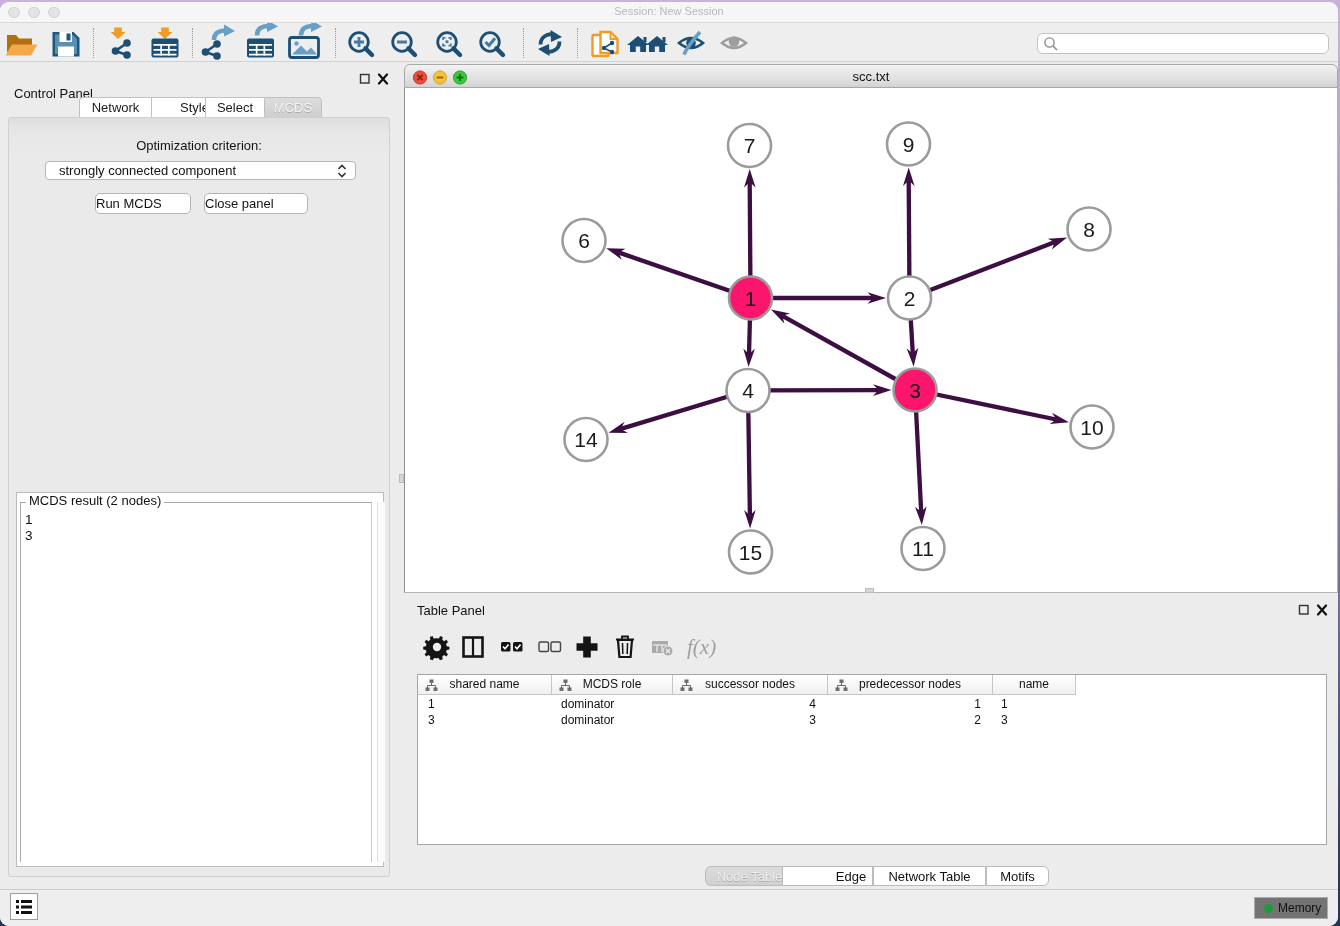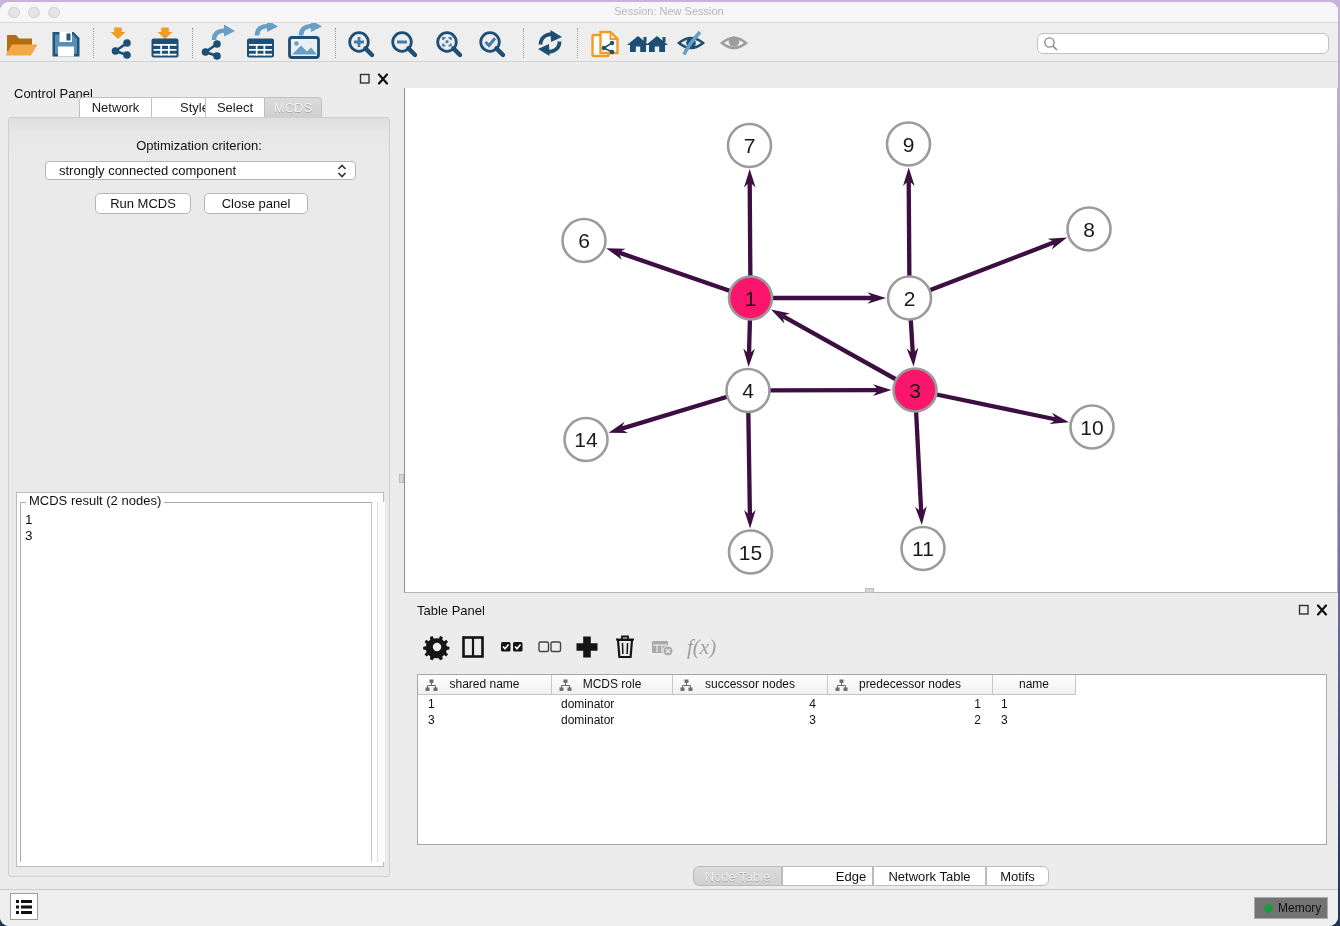--- a/index.html
+++ b/index.html
@@ -15,36 +15,36 @@
 .main { position:absolute; left:0; top:62px; width:100%; height:828px; background:#ececec; }
 .statusbar { position:absolute; left:0; top:887px; width:100%; height:37px; background:#eeeeee; border-top:1px solid #cccccc; }
 
 
 .cpanel { position:absolute; left:0; top:0px; width:392px; height:886px; }
 .ptitle { position:absolute; left:14px; top:22px; font-size:13px; color:#111; }
 .tabrow { position:absolute; top:33px; height:21px; font-size:13px; }
 .tab { position:absolute; top:0; height:21px; background:#fff; border:1px solid #c0c0c0; border-right:none; text-align:center; line-height:20px; color:#1a1a1a; }
 .tab.sel { background:linear-gradient(180deg,#dcdcdc,#cfcfcf); color:#f3f3f3; text-shadow:0 1px 0 #aaa; }
 .tabpane { position:absolute; left:8px; top:53px; width:382px; height:760px; background:linear-gradient(180deg,#dedede 0px,#e7e7e7 14px,#eaeaea 40px); border:1px solid #cfcfcf; border-radius:3px; }
-.cbtn { position:absolute; height:21px; background:#ffffff; border:1px solid #b5b5b5; border-radius:5px; font-size:13px; text-align:center; line-height:19px; color:#111; }
+.cbtn { position:absolute; height:21px; background:#ffffff; border:1px solid #b5b5b5; border-radius:5px; font-size:13px; text-align:left; line-height:19px; color:#111; }
 
 
 .netwin { position:absolute; left:404px; top:0px; width:934px; height:529px; border-radius:6px 6px 0 0; }
 .nettitle { position:absolute; left:0; top:0; width:100%; height:24px; background:linear-gradient(180deg,#f3f3f3,#d9d9d9 85%,#d2d2d2); border:1px solid #a8a8a8; border-radius:6px 6px 0 0; }
 .netcanvas { position:absolute; left:0; top:24px; width:934px; height:505px; background:#ffffff; border-left:1px solid #8f8f8f; border-right:1px solid #b5b5b5; border-bottom:1px solid #b5b5b5; }
 
 
 .tpanel { position:absolute; left:404px; top:532px; width:934px; height:356px; }
 .ttoolbar { position:absolute; left:13px; top:34px; height:34px; }
 .tablebox { position:absolute; left:13px; top:78px; width:910px; height:171px; background:#fff; border:1px solid #a5a5a5; font-size:12px; }
 .thead { position:absolute; left:0; top:0; height:20px; border-bottom:1px solid #c6c6c6; background:linear-gradient(180deg,#ffffff,#f0f0f0); border-right:1px solid #c6c6c6; text-align:center; line-height:19px; color:#111; }
 .trowcell { position:absolute; height:16px; line-height:16px; color:#111; }
 .btabs { position:absolute; top:270px; height:20px; font-size:13px; }
 .btab { position:absolute; height:20px; background:#fff; border:1px solid #bbb; text-align:center; line-height:19px; color:#111; }
-.btab.sel { background:linear-gradient(180deg,#dcdcdc,#d0d0d0); color:#ededed; text-shadow:0 1px 0 #aaa; border-radius:6px 0 0 6px; }
+.btab.sel { background:linear-gradient(180deg,#dcdcdc,#d0d0d0); color:#ededed; text-shadow:0 1px 0 #aaa; border-radius:6px 0 0 6px;margin-left:12px; }
 </style>
 </head>
 <body>
 <div class="app">
   <div class="titlebar">
     <div class="tl" style="left:8px;"></div>
     <div class="tl" style="left:28px;"></div>
     <div class="tl" style="left:48px;"></div>
     <div class="title-txt">Session: New Session</div>
   </div>
@@ -168,20 +168,31 @@
           <div style="position:absolute; left:9px; top:0px; background:#fff; padding:0 3px; font-size:13px; color:#111;">MCDS result (2 nodes)</div>
           <div style="position:absolute; left:8px; top:19px; font-size:13.5px; color:#111; line-height:16px;">1<br>3</div>
         </div>
       </div>
       <svg style="position:absolute;left:359px;top:9px;" width="32" height="12" viewBox="0 0 32 12">
           <rect x="1.5" y="1.5" width="8.5" height="8.5" fill="none" stroke="#333" stroke-width="1.4"></rect>
           <path d="M20 1.5 L28 10.5 M28 1.5 L20 10.5" stroke="#111" stroke-width="2.2" stroke-linecap="round"></path>
         </svg>
     </div>
     <div class="netwin">
+      <div class="nettitle">
+        <svg width="76" height="24" viewBox="0 0 76 24" style="position:absolute;left:0;top:0;">
+            <circle cx="15" cy="12.5" r="6.6" fill="#ee4a3e" stroke="#c63a31" stroke-width="1"></circle>
+            <path d="M12.4 9.9 L17.6 15.1 M17.6 9.9 L12.4 15.1" stroke="#8c1f18" stroke-width="1.7"></path>
+            <circle cx="35" cy="12.5" r="6.6" fill="#f5c33b" stroke="#d8a32c" stroke-width="1"></circle>
+            <path d="M31.6 12.5 L38.4 12.5" stroke="#9a6c12" stroke-width="1.8"></path>
+            <circle cx="55" cy="12.5" r="6.6" fill="#38c83c" stroke="#2aa32e" stroke-width="1"></circle>
+            <path d="M51.6 12.5 L58.4 12.5 M55 9.1 L55 15.9" stroke="#156e18" stroke-width="1.8"></path>
+          </svg>
+        <div style="position:absolute; top:4px; width:100%; text-align:center; font-size:13px; color:#111;">scc.txt</div>
+      </div>
       <div class="netcanvas">
         <svg width="934" height="505" viewBox="0 0 934 505" style="position:absolute;left:0;top:0;">
             <g stroke="#3c0e41" stroke-width="4.3" fill="#3c0e41">
               <line x1="345.5" y1="210.0" x2="344.7" y2="94.0"></line>
               <polygon stroke="none" points="344.7,81.0 350.6,99.5 344.7,94.0 339.0,99.5"></polygon>
               <line x1="345.5" y1="210.0" x2="213.5" y2="164.4"></line>
               <polygon stroke="none" points="201.2,160.2 220.6,160.7 213.5,164.4 216.8,171.7"></polygon>
               <line x1="345.5" y1="210.0" x2="468.0" y2="210.0"></line>
               <polygon stroke="none" points="481.0,210.0 462.5,215.8 468.0,210.0 462.5,204.2"></polygon>
               <line x1="345.5" y1="210.0" x2="344.0" y2="266.0"></line>

